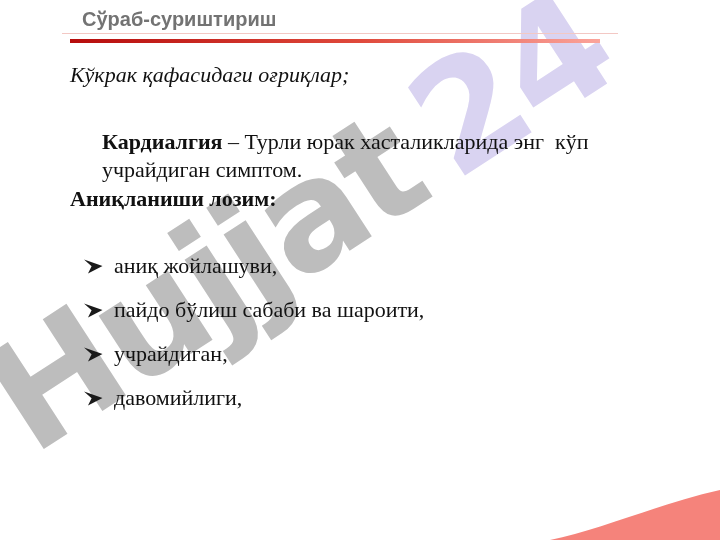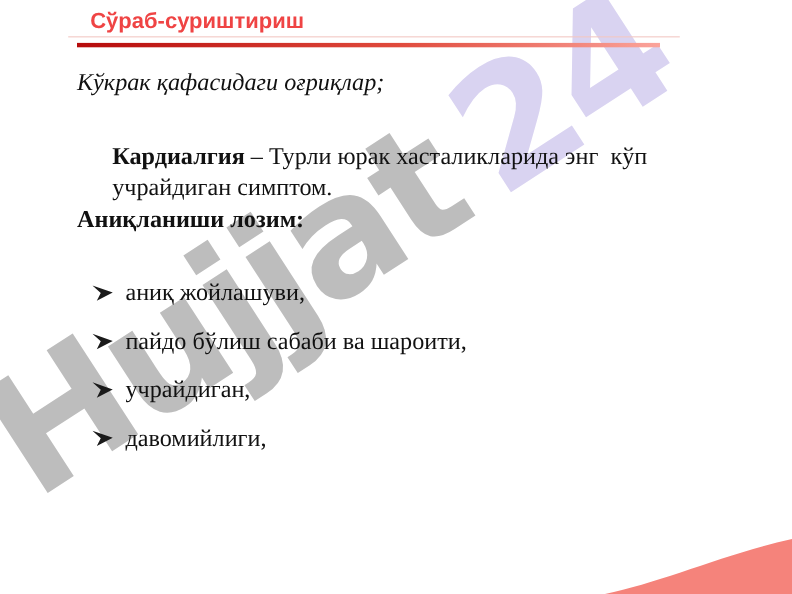--- a/index.html
+++ b/index.html
@@ -15,21 +15,21 @@
     font-weight:bold;font-size:150px;line-height:150px;
     letter-spacing:-5px;white-space:nowrap;user-select:none;
   }
   .wm-word{color:#bdbdbd;}
   .wm-num{color:#d9d3f1;margin-left:26px;}
   
   .content{position:absolute;inset:0;z-index:1;}
   .title{
     position:absolute;left:82px;top:8px;margin:0;
     font-family:"Liberation Sans","DejaVu Sans",sans-serif;
-    font-size:20px;font-weight:bold;color:#ef4444;
+    font-size:20px;font-weight:bold;color:#737373;
   }
   .hairline{position:absolute;left:62px;top:33px;width:556px;height:1px;background:#f3c8c4;}
   .rule{
     position:absolute;left:70px;top:39px;width:530px;height:4px;
     background:linear-gradient(to right,#b60c0c,#e04a3c 55%,#fba49b 100%);
   }
   .subtitle{
     position:absolute;left:70px;top:62px;margin:0;
     font-size:22px;font-style:italic;
   }

